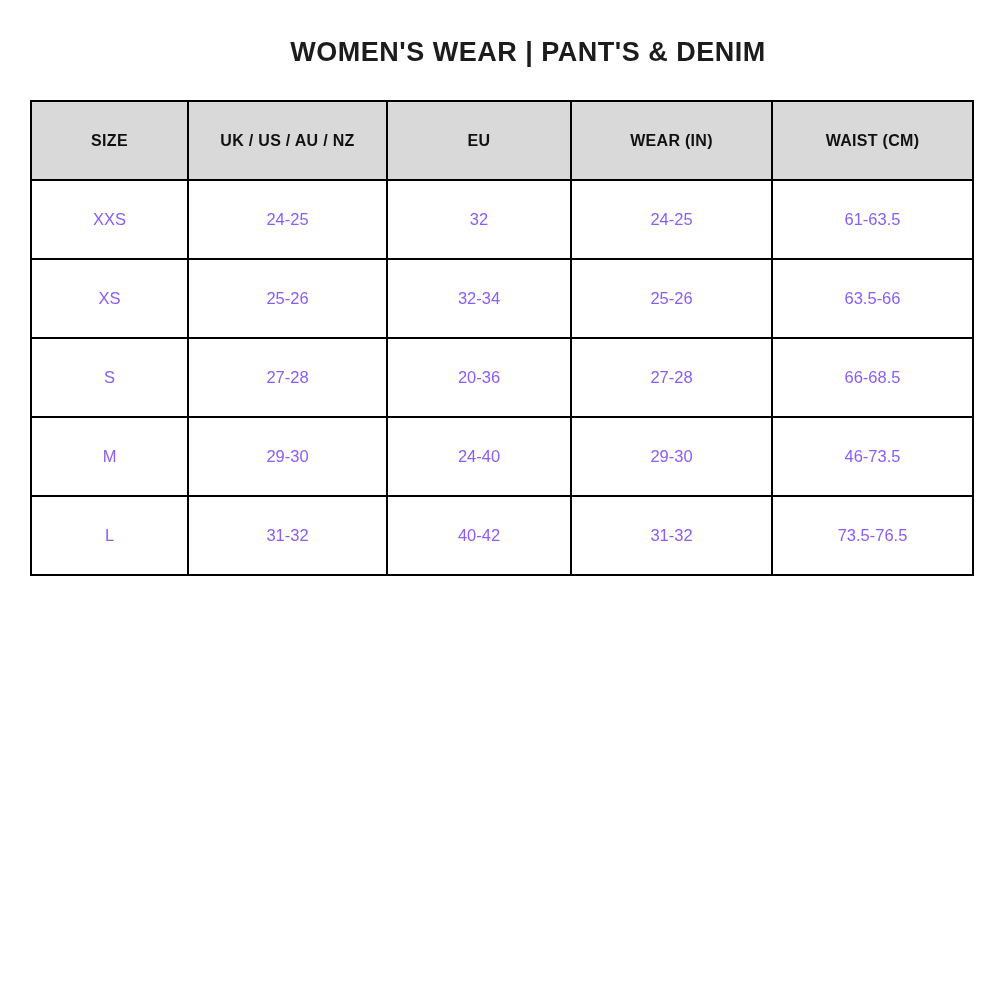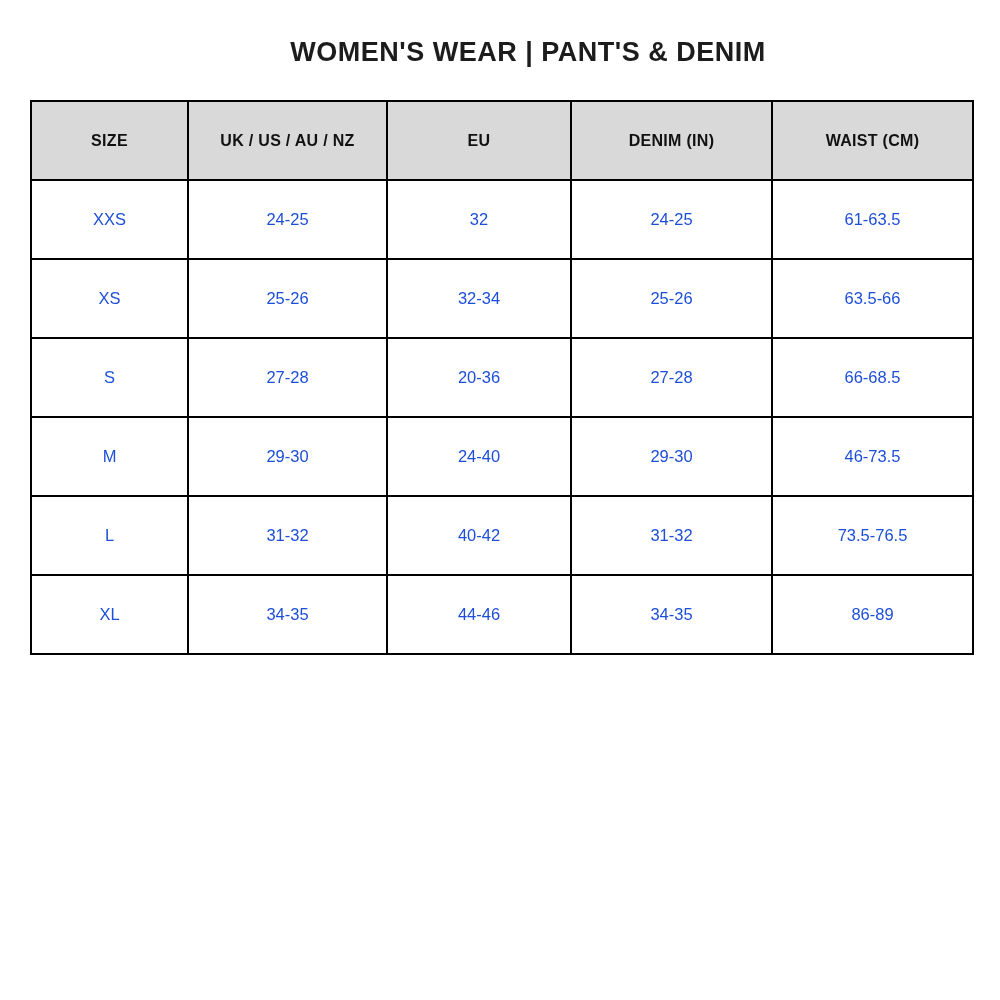--- a/index.html
+++ b/index.html
@@ -53,21 +53,21 @@
     background: #d9d9d9;
     font-size: 16px;
     font-weight: 700;
     letter-spacing: 0.3px;
     color: #111111;
   }
   table.size-chart td {
     background: #ffffff;
     font-size: 16.5px;
     font-weight: 400;
-    color: #1d4ed8;
+    color: #8b5cf6;
   }
   col.c-size  { width: 157px; }
   col.c-ukus  { width: 199px; }
   col.c-eu    { width: 184px; }
   col.c-win   { width: 201px; }
   col.c-wcm   { width: 201px; }
 </style>
 </head>
 <body>
 
@@ -81,21 +81,21 @@
         <col class="c-ukus">
         <col class="c-eu">
         <col class="c-win">
         <col class="c-wcm">
     </colgroup>
     <thead>
       <tr>
         <th>SIZE</th>
         <th>UK / US / AU / NZ</th>
         <th>EU</th>
-        <th>DENIM (IN)</th>
+        <th>WEAR (IN)</th>
         <th>WAIST (CM)</th>
       </tr>
     </thead>
     <tbody>
       <tr>
         <td>XXS</td>
         <td>24-25</td>
         <td>32</td>
         <td>24-25</td>
         <td>61-63.5</td>
@@ -121,23 +121,16 @@
         <td>29-30</td>
         <td>46-73.5</td>
       </tr>
       <tr>
         <td>L</td>
         <td>31-32</td>
         <td>40-42</td>
         <td>31-32</td>
         <td>73.5-76.5</td>
       </tr>
-      <tr>
-        <td>XL</td>
-        <td>34-35</td>
-        <td>44-46</td>
-        <td>34-35</td>
-        <td>86-89</td>
-      </tr>
     </tbody>
   </table>
 
 </div>
 
 </body></html>

